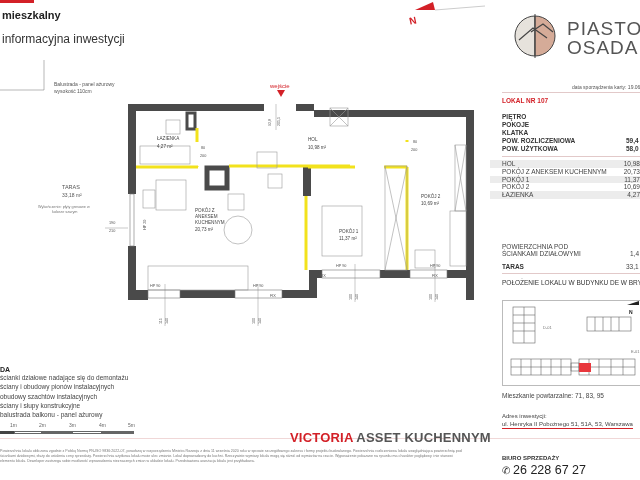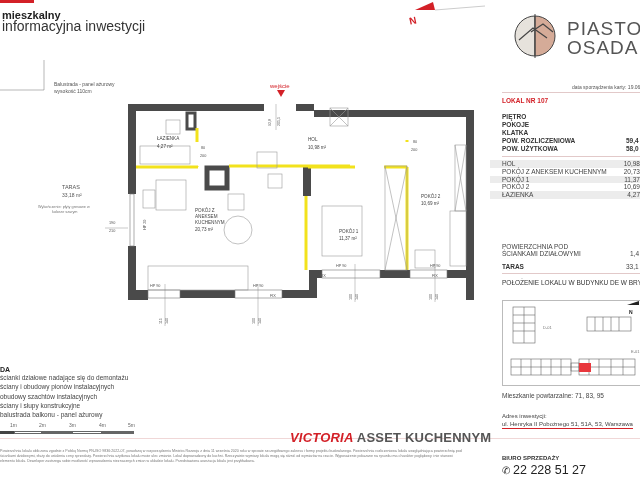--- a/index.html
+++ b/index.html
@@ -1,21 +1,21 @@
 <!DOCTYPE html>
 <html><head>
 <meta charset="utf-8">
 <style>
   * { box-sizing: border-box; margin: 0; padding: 0; }
   html, body { width: 640px; height: 480px; overflow: hidden; background: #ffffff; }
   body { position: relative; font-family: "Liberation Sans", sans-serif; color: #333; }
 
   .header-bar { position: absolute; left: 0; top: 0; width: 34px; height: 3px; background: #d32027; }
   .title-type { position: absolute; left: 2px; top: 9px; font-size: 11px; font-weight: bold; color: #222; }
-  .title-sub { position: absolute; left: 2px; top: 18px; font-size: 14px; color: #333; text-align: center; }
+  .title-sub { position: absolute; left: 2px; top: 32px; font-size: 12px; color: #333; text-align: center; }
 
   .compass { position: absolute; left: 405px; top: 2px; width: 80px; height: 26px; }
 
   .logo { position: absolute; left: 513px; top: 14px; width: 127px; height: 48px; }
   .logo-mark { position: absolute; left: 0; top: 0; width: 44px; height: 44px; }
   .logo-text { position: absolute; left: 54px; top: 5px; font-size: 19px; line-height: 19px; letter-spacing: 1px; color: #555; }
   .logo-text div { white-space: nowrap; }
 
   .card-date { position: absolute; left: 572px; top: 84px; font-size: 5px; color: #555; white-space: nowrap; }
   .rule { position: absolute; height: 1px; background: #e2c9c9; }
@@ -43,21 +43,21 @@
   .plan { position: absolute; left: 0; top: 60px; width: 490px; height: 300px; }
 
   .legend-title { position: absolute; left: 0; top: 366px; font-size: 7px; font-weight: bold; color: #222; }
   .legend-item { position: absolute; left: 0; font-size: 6.5px; color: #444; white-space: nowrap; }
   .scale { position: absolute; left: 0; top: 422px; width: 140px; height: 14px; }
   .scale-labels span { position: absolute; top: 0; font-size: 5px; color: #666; }
   .scale-bar { position: absolute; top: 9px; height: 3px; }
 
   .footer-rule { position: absolute; left: 0; top: 438px; width: 640px; height: 1px; background: #f0d7d7; }
   .brand { position: absolute; left: 290px; top: 430px; font-size: 13px; font-weight: bold; white-space: nowrap; letter-spacing: 0.2px; }
-  .brand .b1 { color: #d32027; font-style: italic; }
+  .brand .b1 { color: #d32027; }
   .brand .b2 { color: #555; font-weight: bold; }
   .disclaimer { position: absolute; left: 0; top: 449px; width: 465px; font-size: 3.6px; line-height: 5px; color: #777; }
 </style>
 </head>
 <body>
 
 <div class="header-bar"></div>
 <div class="title-type">mieszkalny</div>
 <div class="title-sub">informacyjna inwestycji</div>
 
@@ -143,21 +143,21 @@
     <text x="40" y="28" font-size="4" fill="#777" font-family="Liberation Sans, sans-serif">D-01</text>
     <text x="128" y="52" font-size="4" fill="#777" font-family="Liberation Sans, sans-serif">E-01</text>
     <text x="126" y="12" font-size="0" fill="#777" font-family="Liberation Sans, sans-serif">E-02</text>
   </svg>
 </div>
 
 <div class="sec-text" style="left:502px;top:392px;">Mieszkanie powtarzalne: 71, 83, 95</div>
 <div class="address-label">Adres inwestycji:</div>
 <div class="address-val">ul. Henryka II Pobożnego 51, 51A, 53, Warszawa</div>
 <div class="sales-label">BIURO SPRZEDAŻY</div>
-<div class="phone"><span class="phone-icon">✆</span><span>22 228 51 27</span></div>
+<div class="phone"><span class="phone-icon">✆</span><span>26 228 67 27</span></div>
 
 <svg class="plan" viewBox="0 60 490 300" font-family="Liberation Sans, sans-serif">
 
   <g stroke="#888" stroke-width="0.6" fill="none">
     <line x1="0" y1="90" x2="44" y2="90"></line>
     <line x1="44" y1="60" x2="44" y2="90"></line>
   </g>
   <text x="54" y="86" font-size="5" fill="#555">Balustrada - panel ażurowy</text>
   <text x="54" y="93" font-size="5" fill="#555">wysokość 110cm</text>
   <text x="62" y="189" font-size="5.5" fill="#555">TARAS</text>

